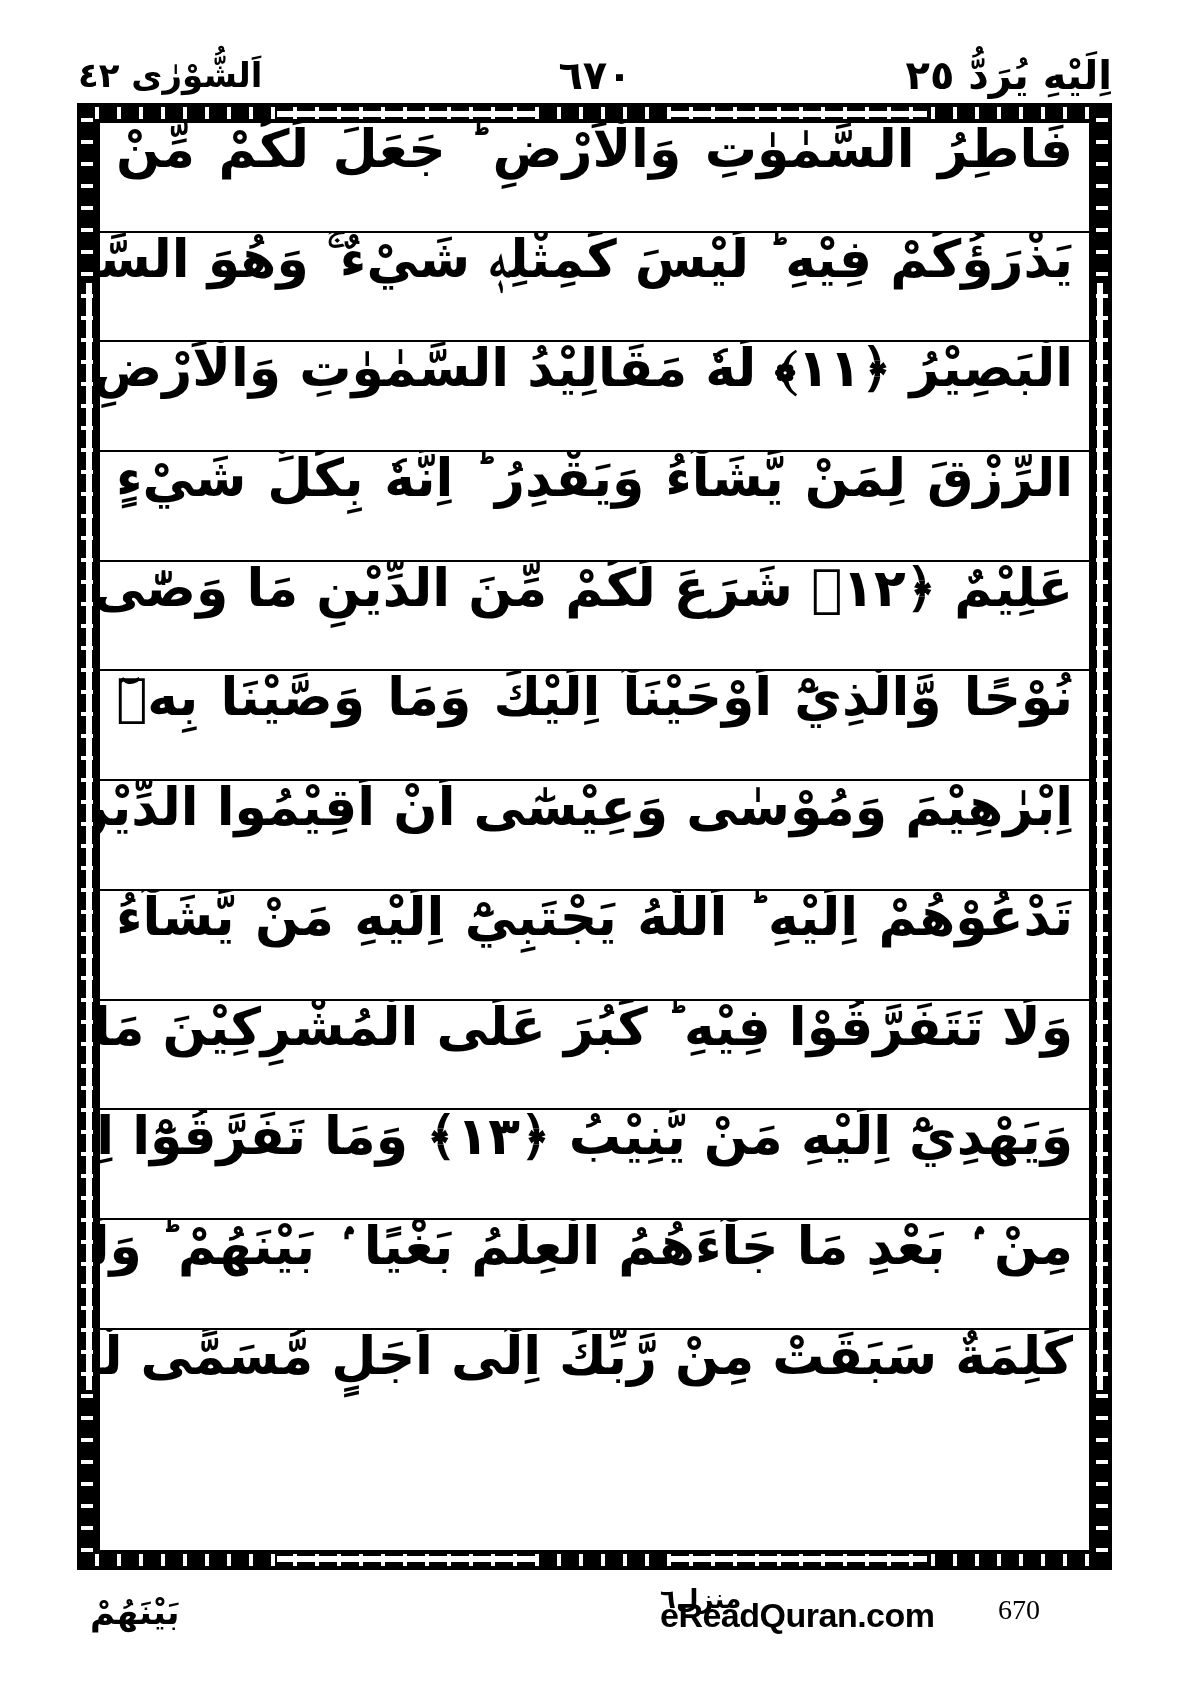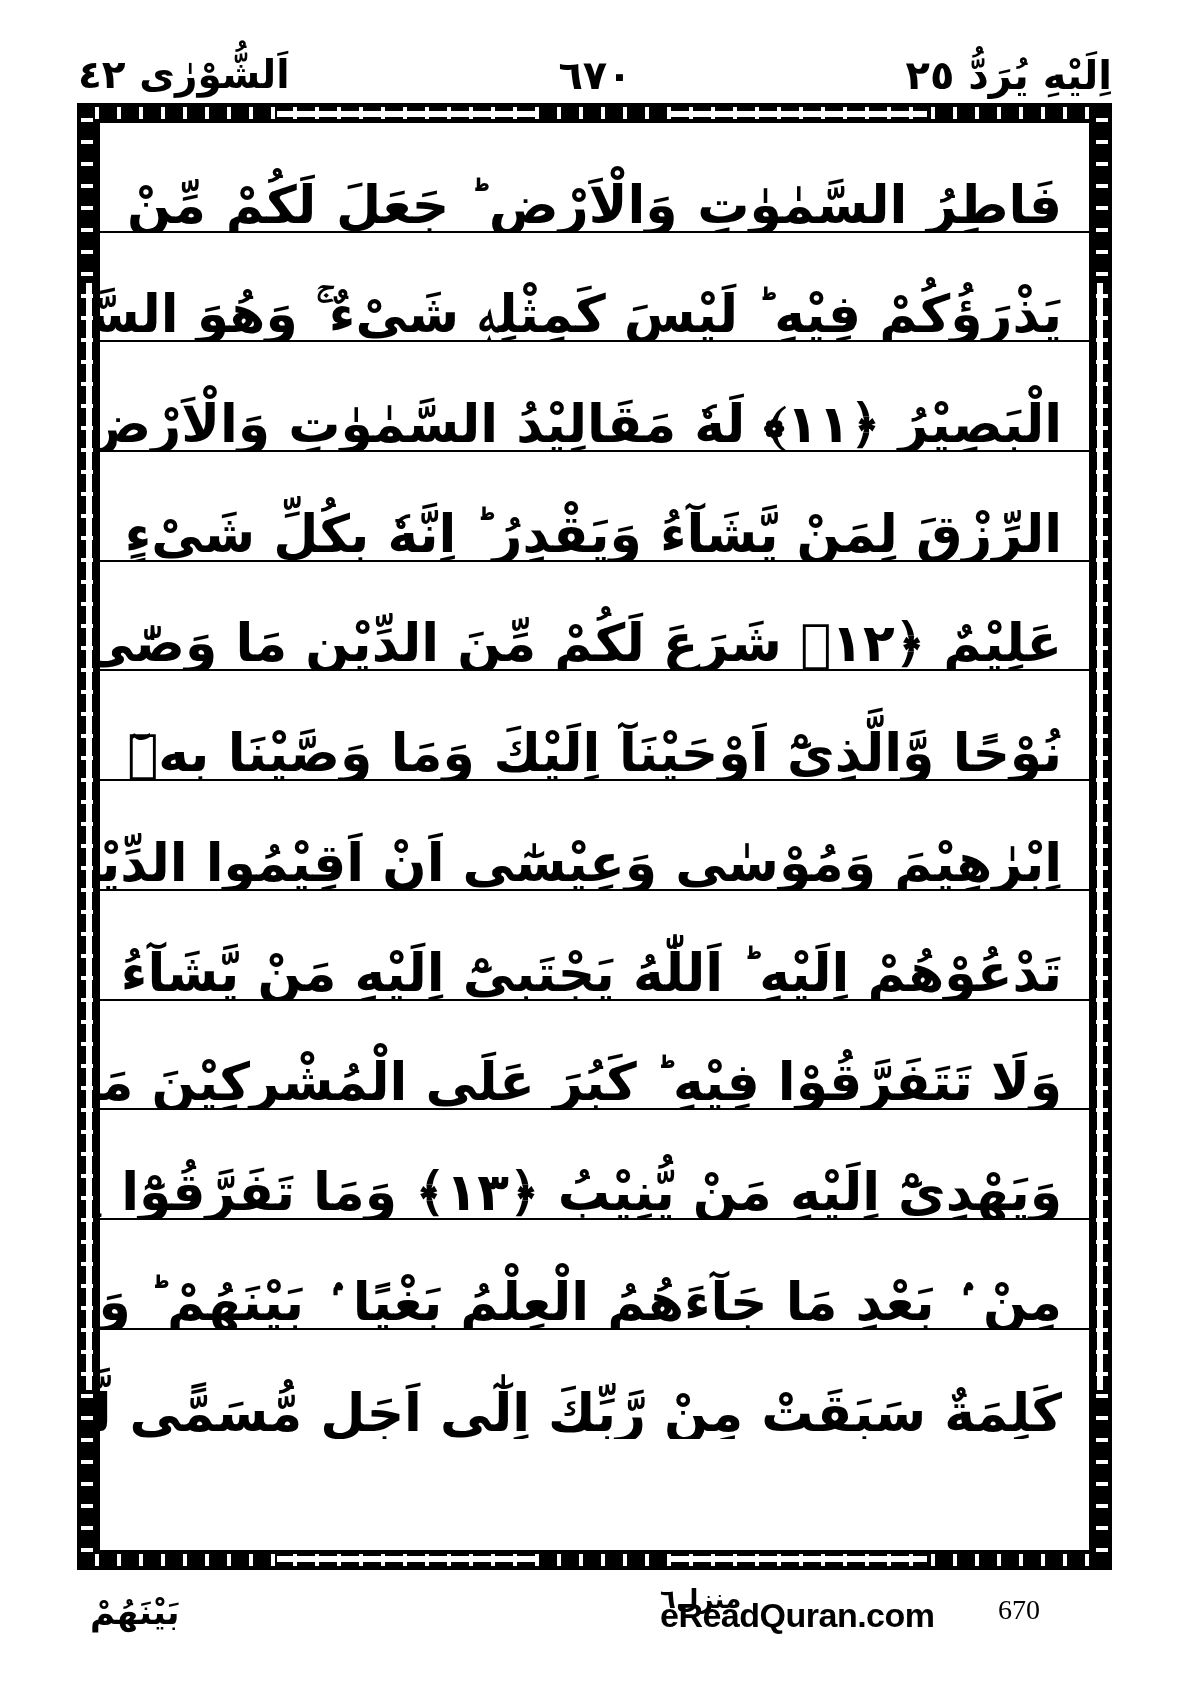--- a/index.html
+++ b/index.html
@@ -1,38 +1,38 @@
 <!DOCTYPE html>
 <html><head>
 <meta charset="utf-8">
 <style>
   html, body { margin: 0; padding: 0; background: #ffffff; }
   body { width: 1190px; height: 1684px; position: relative; overflow: hidden; font-family: "DejaVu Sans", sans-serif; color: #000; }
 
   .header { position: absolute; top: 50px; left: 78px; width: 1034px; height: 50px; }
-  .hdr-left { position: absolute; left: 0; top: 0; font-size: 39px; font-weight: bold; direction: rtl; line-height: 50px; }
+  .hdr-left { position: absolute; left: 0; top: 0; font-size: 34px; font-weight: bold; direction: rtl; line-height: 50px; }
   .hdr-center { position: absolute; left: 0; right: 0; text-align: center; top: 0; font-size: 40px; font-weight: bold; line-height: 50px; }
   .hdr-right { position: absolute; right: 0; top: 0; font-size: 40px; font-weight: bold; direction: rtl; line-height: 50px; }
 
   .frame { position: absolute; left: 77px; top: 103px; width: 1035px; height: 1467px; background: #000; }
   .frame-orn { position: absolute; background: repeating-linear-gradient(90deg, #000 0 10px, #fff 10px 14px, #000 14px 22px); }
   .orn-top { left: 8px; right: 8px; top: 4px; height: 12px; }
   .orn-bottom { left: 8px; right: 8px; bottom: 4px; height: 12px; }
   .orn-left { top: 8px; bottom: 8px; left: 4px; width: 12px; background: repeating-linear-gradient(0deg, #000 0 10px, #fff 10px 14px, #000 14px 22px); }
   .orn-right { top: 8px; bottom: 8px; right: 4px; width: 12px; background: repeating-linear-gradient(0deg, #000 0 10px, #fff 10px 14px, #000 14px 22px); }
   .bar { position: absolute; background: #fff; }
   .bar-top-l { top: 8px; height: 6px; left: 200px; width: 260px; }
   .bar-top-r { top: 8px; height: 6px; left: 590px; width: 260px; }
   .bar-bot-l { bottom: 8px; height: 6px; left: 200px; width: 260px; }
   .bar-bot-r { bottom: 8px; height: 6px; left: 590px; width: 260px; }
   .bar-side-l { left: 9px; width: 6px; top: 180px; bottom: 180px; }
   .bar-side-r { right: 9px; width: 6px; top: 180px; bottom: 180px; }
 
   .page { position: absolute; left: 23px; top: 20px; width: 989px; height: 1427px; background: #fff; }
-  .line { height: 109.7px; box-sizing: border-box; border-bottom: 2px solid #000; display: flex; align-items: flex-end; justify-content: center; direction: rtl; font-family: "DejaVu Sans", sans-serif; font-size: 52px; font-weight: bold; line-height: 1; white-space: nowrap; overflow: hidden; padding: 0 27px; }
+  .line { height: 109.7px; box-sizing: border-box; border-bottom: 2px solid #000; display: flex; align-items: flex-start; justify-content: center; direction: rtl; font-family: "DejaVu Sans", sans-serif; font-size: 52px; font-weight: bold; line-height: 1; white-space: nowrap; overflow: hidden; padding: 0 16px; }
   .line:last-child { border-bottom: none; }
   .line span { display: inline-block; width: 100%; text-align: justify; text-align-last: justify; }
 
   .footer { position: absolute; top: 1592px; left: 78px; width: 1034px; height: 60px; }
   .catchword { position: absolute; left: 12px; top: 0; font-size: 34px; font-weight: bold; direction: rtl; }
   .manzil { position: absolute; left: 560px; top: -8px; font-size: 26px; font-weight: bold; direction: rtl; margin-left: 22px; }
   .site { position: absolute; left: 582px; top: 4px; font-family: "Liberation Sans", sans-serif; font-size: 34px; font-weight: bold; letter-spacing: -0.5px; }
   .pnum { position: absolute; left: 920px; top: 2px; font-family: "Liberation Serif", serif; font-size: 28px; }
 </style>
 </head>

